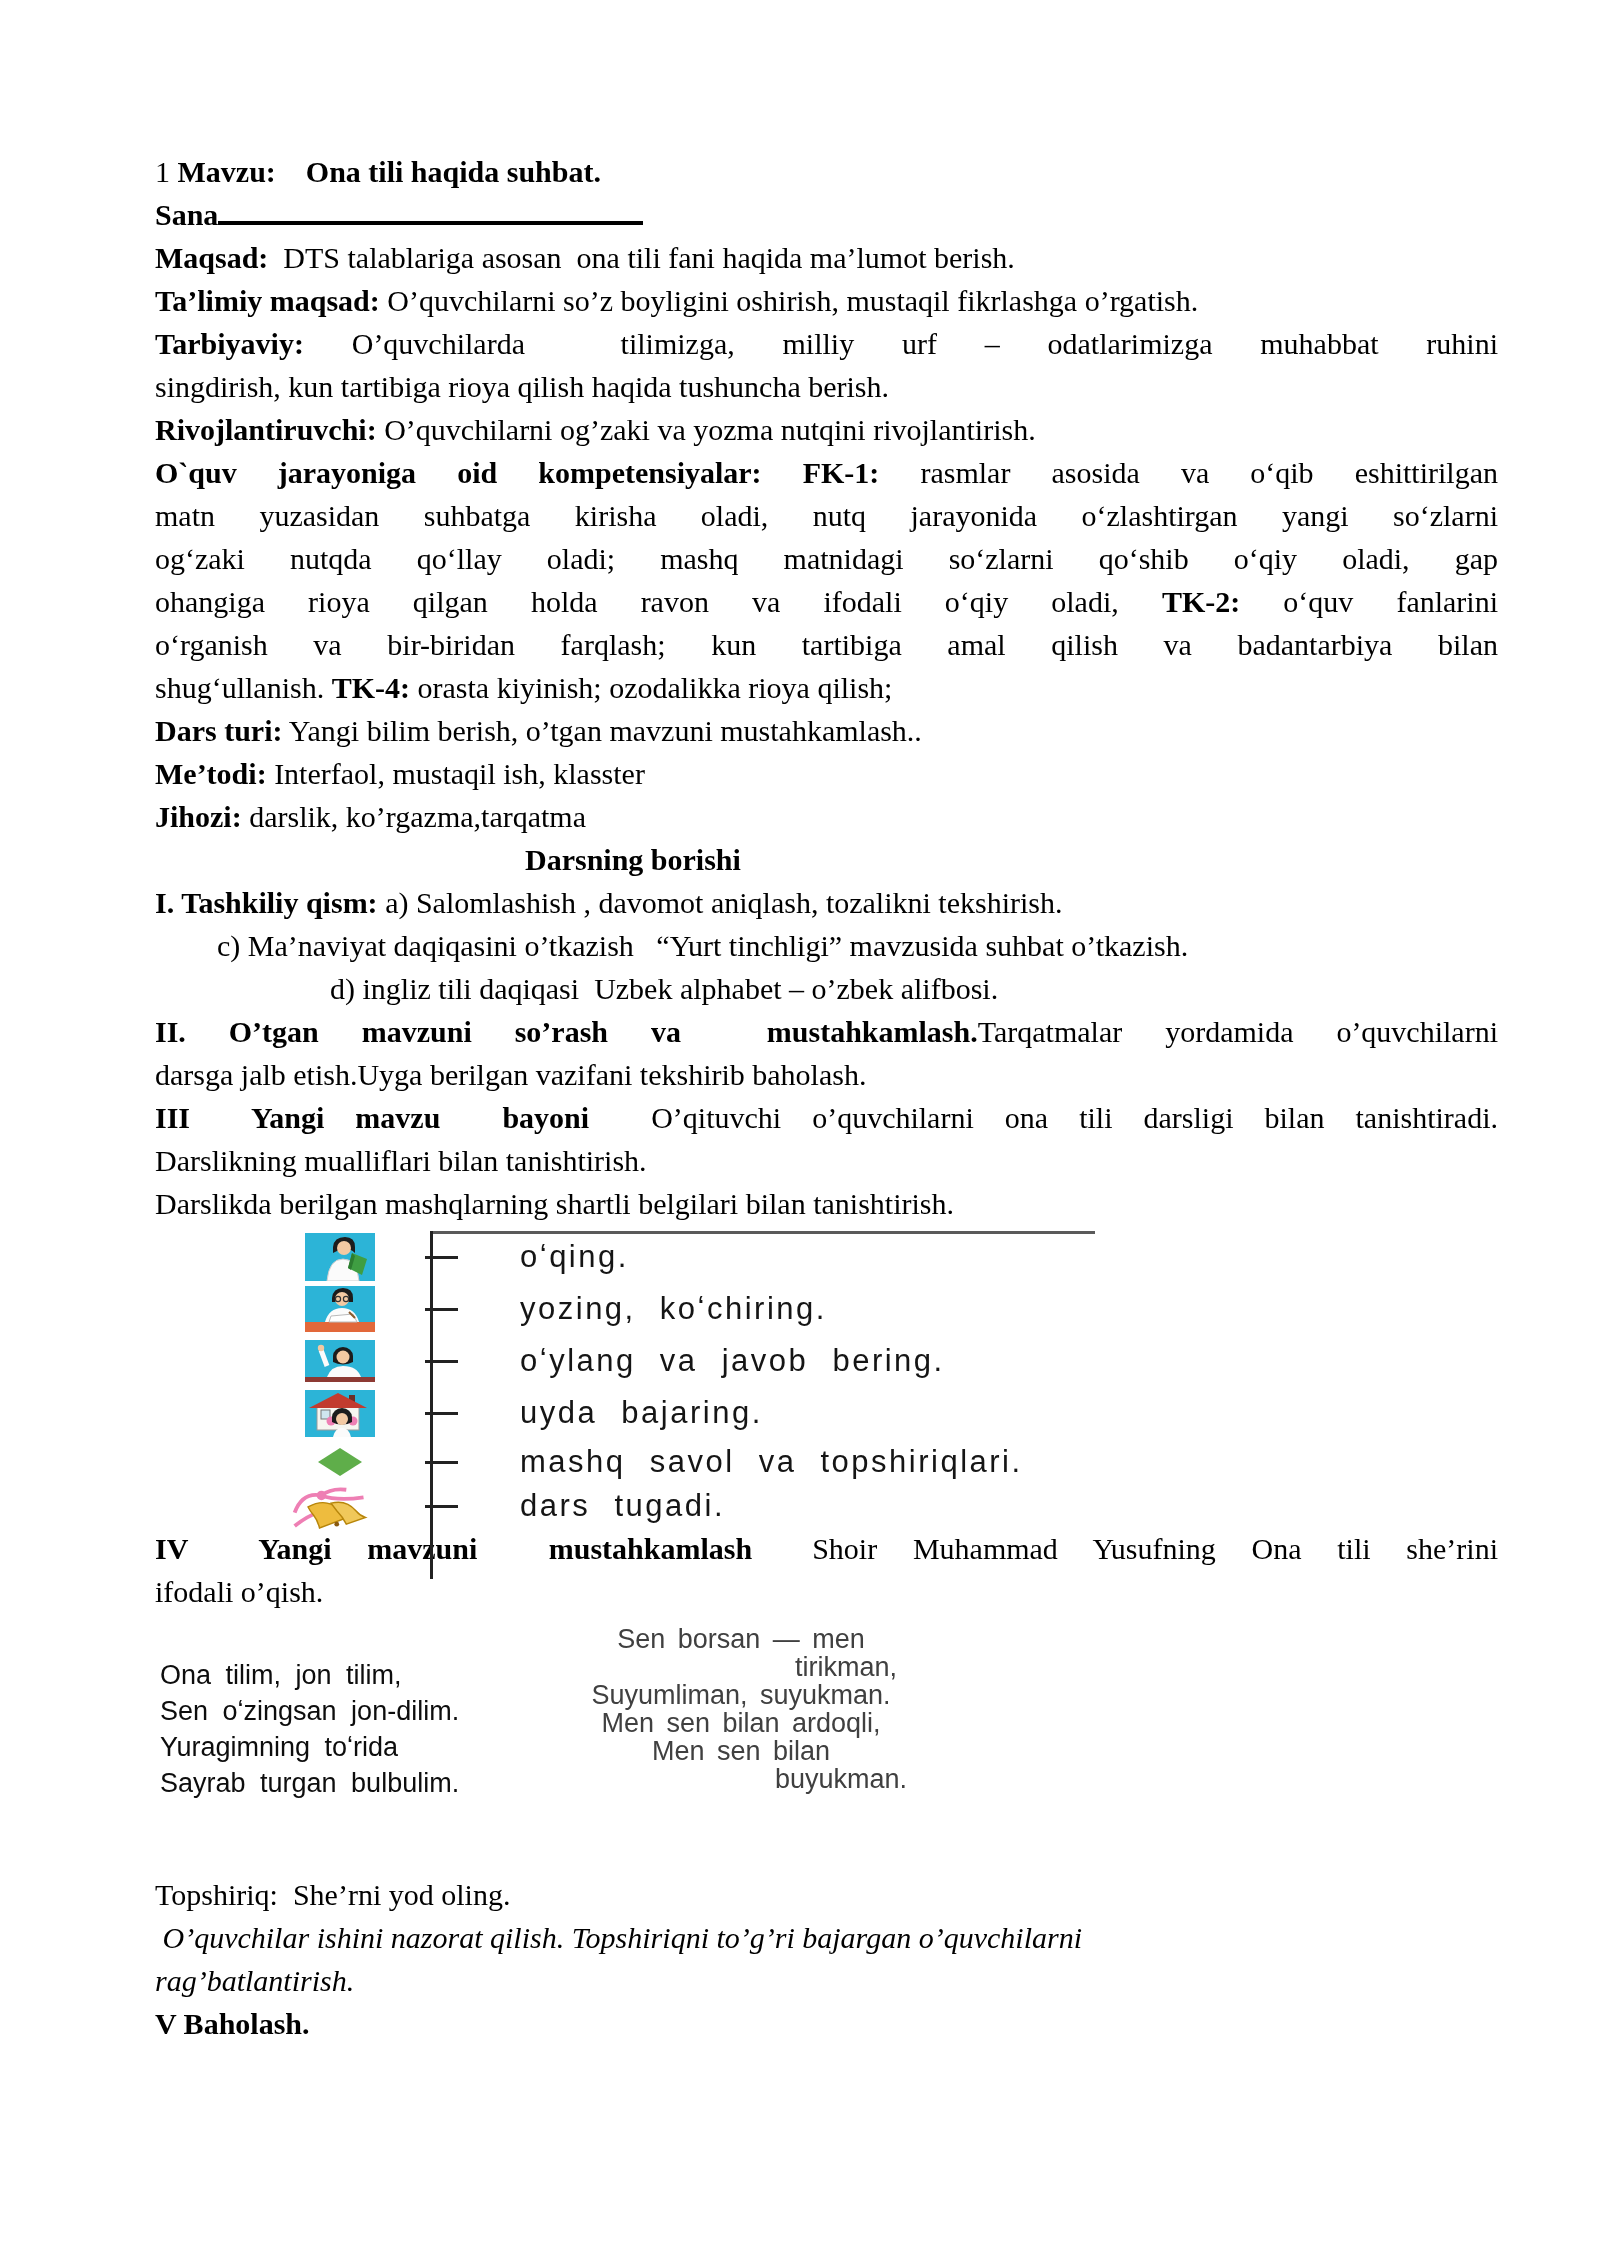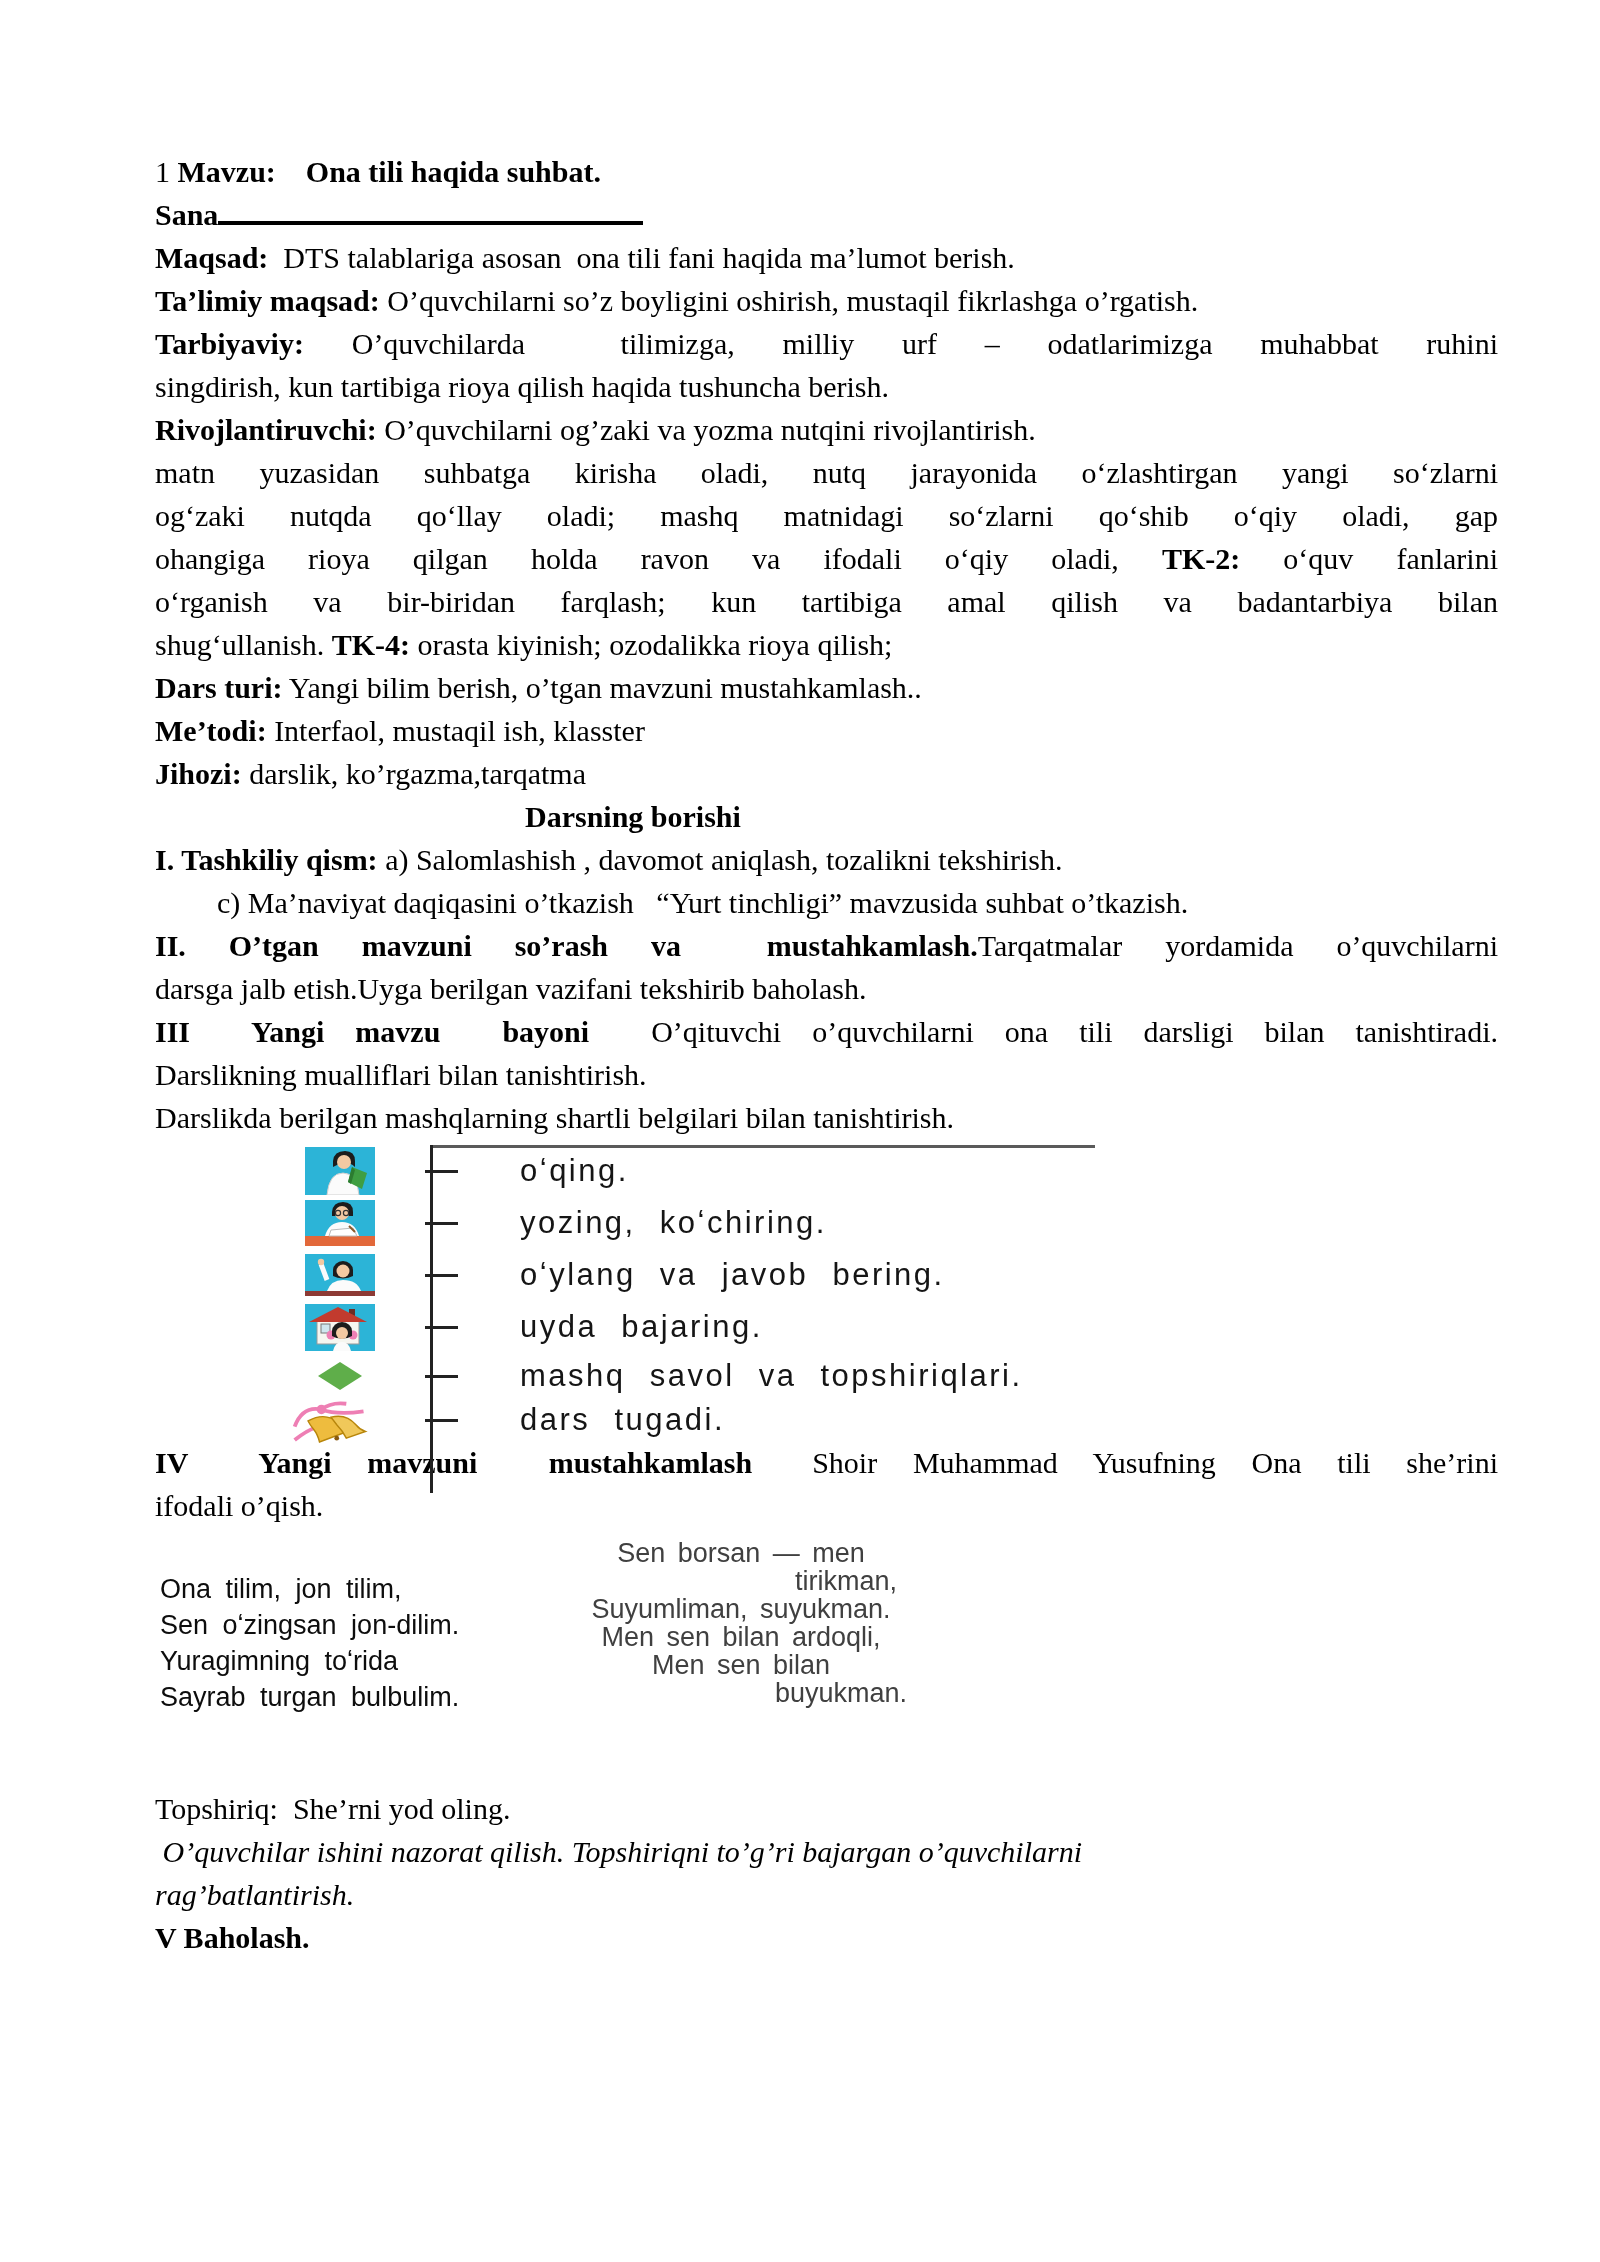--- a/index.html
+++ b/index.html
@@ -52,37 +52,39 @@
 
     <p class="line"><span class="b">Maqsad:</span><span>  DTS talablariga asosan  ona tili fani haqida ma’lumot berish.</span></p>
 
     <p class="line"><span class="b">Ta’limiy maqsad:</span><span> O’quvchilarni so’z boyligini oshirish, mustaqil fikrlashga o’rgatish.</span></p>
 
     <div class="jline"><span class="b">Tarbiyaviy:</span><span> O’quvchilarda  tilimizga, milliy urf – odatlarimizga muhabbat ruhini</span></div>
     <p class="line"><span>singdirish, kun tartibiga rioya qilish haqida tushuncha berish.</span></p>
 
     <p class="line"><span class="b">Rivojlantiruvchi:</span><span> O’quvchilarni og’zaki va yozma nutqini rivojlantirish.</span></p>
 
+    <div class="jline"><span class="b">O`quv jarayoniga oid kompetensiyalar: FK-1:</span><span> rasmlar asosida va oʻqib eshittirilgan</span></div>
     <div class="jline"><span>matn yuzasidan suhbatga kirisha oladi, nutq jarayonida oʻzlashtirgan yangi soʻzlarni</span></div>
     <div class="jline"><span>ogʻzaki nutqda qoʻllay oladi; mashq matnidagi soʻzlarni qoʻshib oʻqiy oladi, gap</span></div>
     <div class="jline"><span>ohangiga rioya qilgan holda ravon va ifodali oʻqiy oladi, </span><span class="b">TK-2:</span><span> oʻquv fanlarini</span></div>
     <div class="jline"><span>oʻrganish va bir-biridan farqlash; kun tartibiga amal qilish va badantarbiya bilan</span></div>
     <p class="line"><span>shugʻullanish. </span><span class="b">TK-4:</span><span> orasta kiyinish; ozodalikka rioya qilish;</span></p>
 
     <p class="line"><span class="b">Dars turi:</span><span> Yangi bilim berish, o’tgan mavzuni mustahkamlash..</span></p>
 
     <p class="line"><span class="b">Me’todi:</span><span> Interfaol, mustaqil ish, klasster</span></p>
 
     <p class="line"><span class="b">Jihozi:</span><span> darslik, ko’rgazma,tarqatma</span></p>
 
     <p class="line center-head">Darsning borishi</p>
 
     <p class="line"><span class="b">I. Tashkiliy qism:</span><span> a) Salomlashish , davomot aniqlash, tozalikni tekshirish.</span></p>
 
     <p class="line indent-c">c) Ma’naviyat daqiqasini o’tkazish   “Yurt tinchligi” mavzusida suhbat o’tkazish.</p>
+    <p class="line indent-d">d) ingliz tili daqiqasi  Uzbek alphabet – o’zbek alifbosi.</p>
 
     <div class="jline"><span class="b">II. O’tgan mavzuni so’rash va  mustahkamlash.</span><span>Tarqatmalar yordamida o’quvchilarni</span></div>
     <p class="line"><span>darsga jalb etish.Uyga berilgan vazifani tekshirib baholash.</span></p>
 
     <div class="jline"><span class="b">III  Yangi mavzu  bayoni</span><span>  O’qituvchi o’quvchilarni ona tili darsligi bilan tanishtiradi.</span></div>
     <p class="line"><span>Darslikning mualliflari bilan tanishtirish.</span></p>
 
     <p class="line">Darslikda berilgan mashqlarning shartli belgilari bilan tanishtirish.</p>
 
     <div class="legend">

